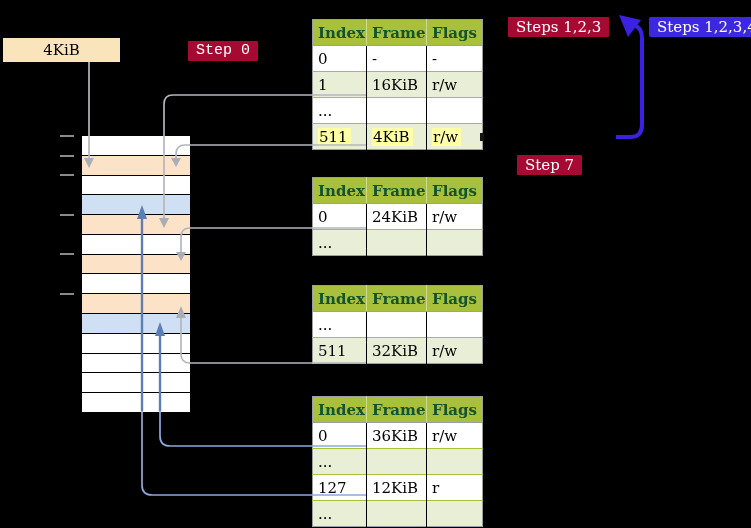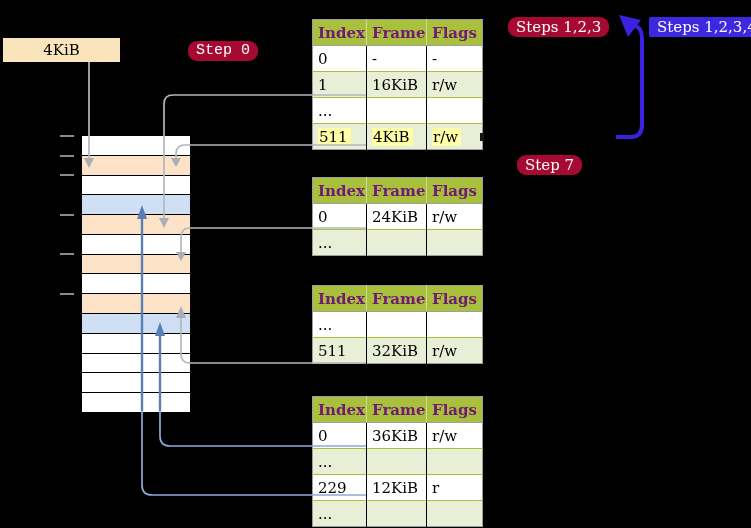--- a/index.html
+++ b/index.html
@@ -3,42 +3,42 @@
 <meta charset="utf-8">
 <style>
   html,body{margin:0;padding:0;background:#000;}
   #stage{position:relative;width:751px;height:528px;background:#000;overflow:hidden;
          font-family:"DejaVu Serif","Liberation Serif",serif;}
 
   
   .frame-label{position:absolute;left:3px;top:38px;width:117px;height:24px;
     background:#f9e4bb;color:#000;font-size:15px;text-align:center;line-height:24px;}
   .badge{position:absolute;color:#fff;font-size:15px;line-height:20px;height:20px;
-    padding:0 8px;border-radius:9px;white-space:nowrap;}
+    padding:0 8px;border-radius:1px;white-space:nowrap;}
   .badge.red{background:#a60a32;}
   .badge.blue{background:#3d28e2;border-radius:2px;}
   #badge-step0{left:188px;top:41px;font-family:Liberation Mono, monospace;}
   #badge-steps123{left:508px;top:17px;}
   #badge-steps1234{left:649px;top:17px;}
   #badge-step4{left:517px;top:155px;}
 
   
   #memory{position:absolute;left:82px;top:136px;width:108px;height:276px;
     display:flex;flex-direction:column;gap:1px;}
   .memrow{flex:1;}
   .memrow.white{background:#ffffff;}
   .memrow.orange{background:#fce3c8;}
   .memrow.blue{background:#cfe0f4;}
   .tick{position:absolute;left:60px;width:14px;height:2px;background:#8a8a8a;}
 
   
   table.ptable{position:absolute;left:312px;border-collapse:collapse;table-layout:fixed;
     width:170px;background:#fff;font-size:15px;color:#000;border:1px solid #9aa0a0;}
   #table-1{top:19px;} #table-2{top:177px;} #table-3{top:285px;} #table-4{top:396px;}
-  table.ptable th{background:#a8c03c;color:#701a75;font-weight:bold;text-align:left;
+  table.ptable th{background:#a8c03c;color:#14532d;font-weight:bold;text-align:left;
     height:26px;box-sizing:border-box;padding:0 4px 0 5px;
     border-right:1px solid #cdd996;border-bottom:1px solid #9aa0a0;}
   table.ptable th:last-child{border-right:none;margin-top:12px;}
   table.ptable td{height:26px;box-sizing:border-box;padding:0 4px 0 5px;
     border-top:1px solid #a8c03c;border-right:1px solid #000;overflow:hidden;}
   table.ptable td:last-child{border-right:none;}
   table.ptable tr.shaded td{background:#e9eed6;}
   table.ptable .hl{background:#ffffa8;padding:0 3px 0 1px;}
 
   
@@ -187,21 +187,21 @@
           <td>0</td>
           <td>36KiB</td>
           <td>r/w</td>
         </tr>
         <tr class="shaded">
           <td>...</td>
           <td></td>
           <td></td>
         </tr>
         <tr>
-          <td>229</td>
+          <td>127</td>
           <td>12KiB</td>
           <td>r</td>
         </tr>
         <tr class="shaded">
           <td>...</td>
           <td></td>
           <td></td>
         </tr>
       </tbody>
   </table>

